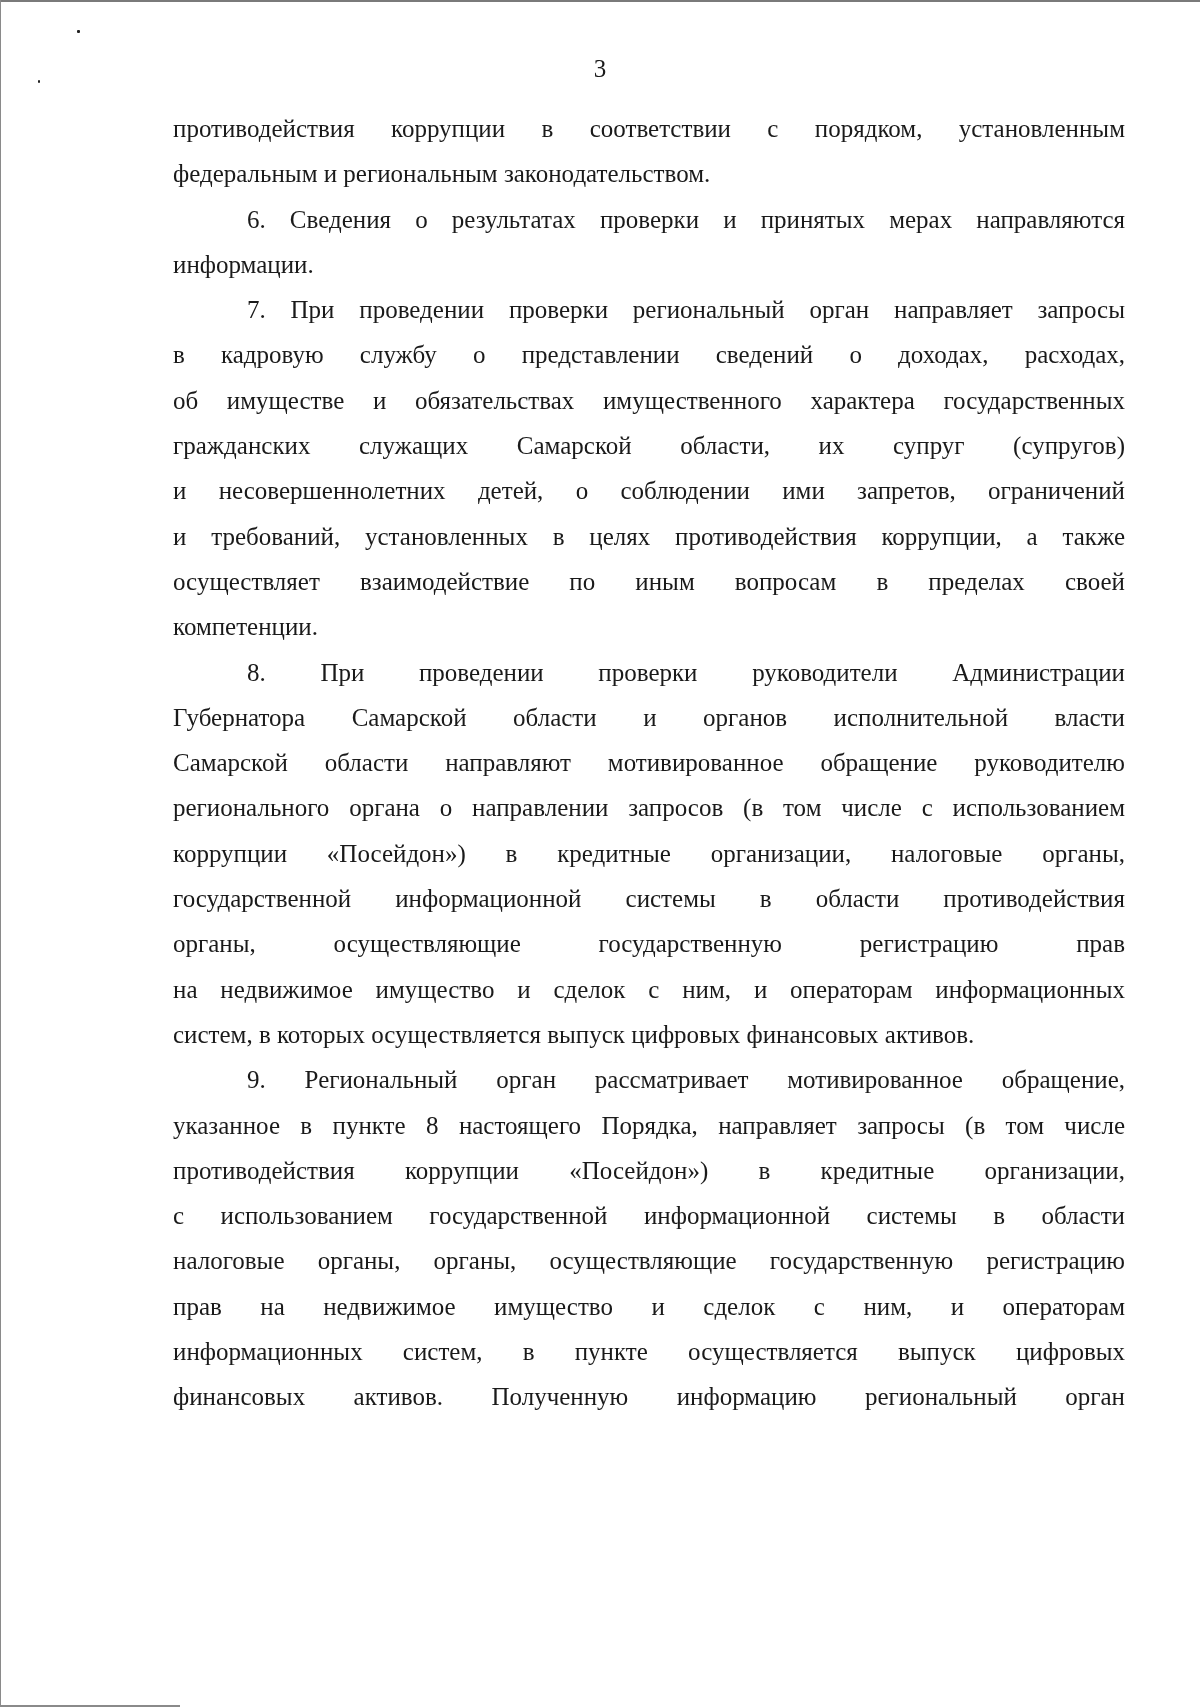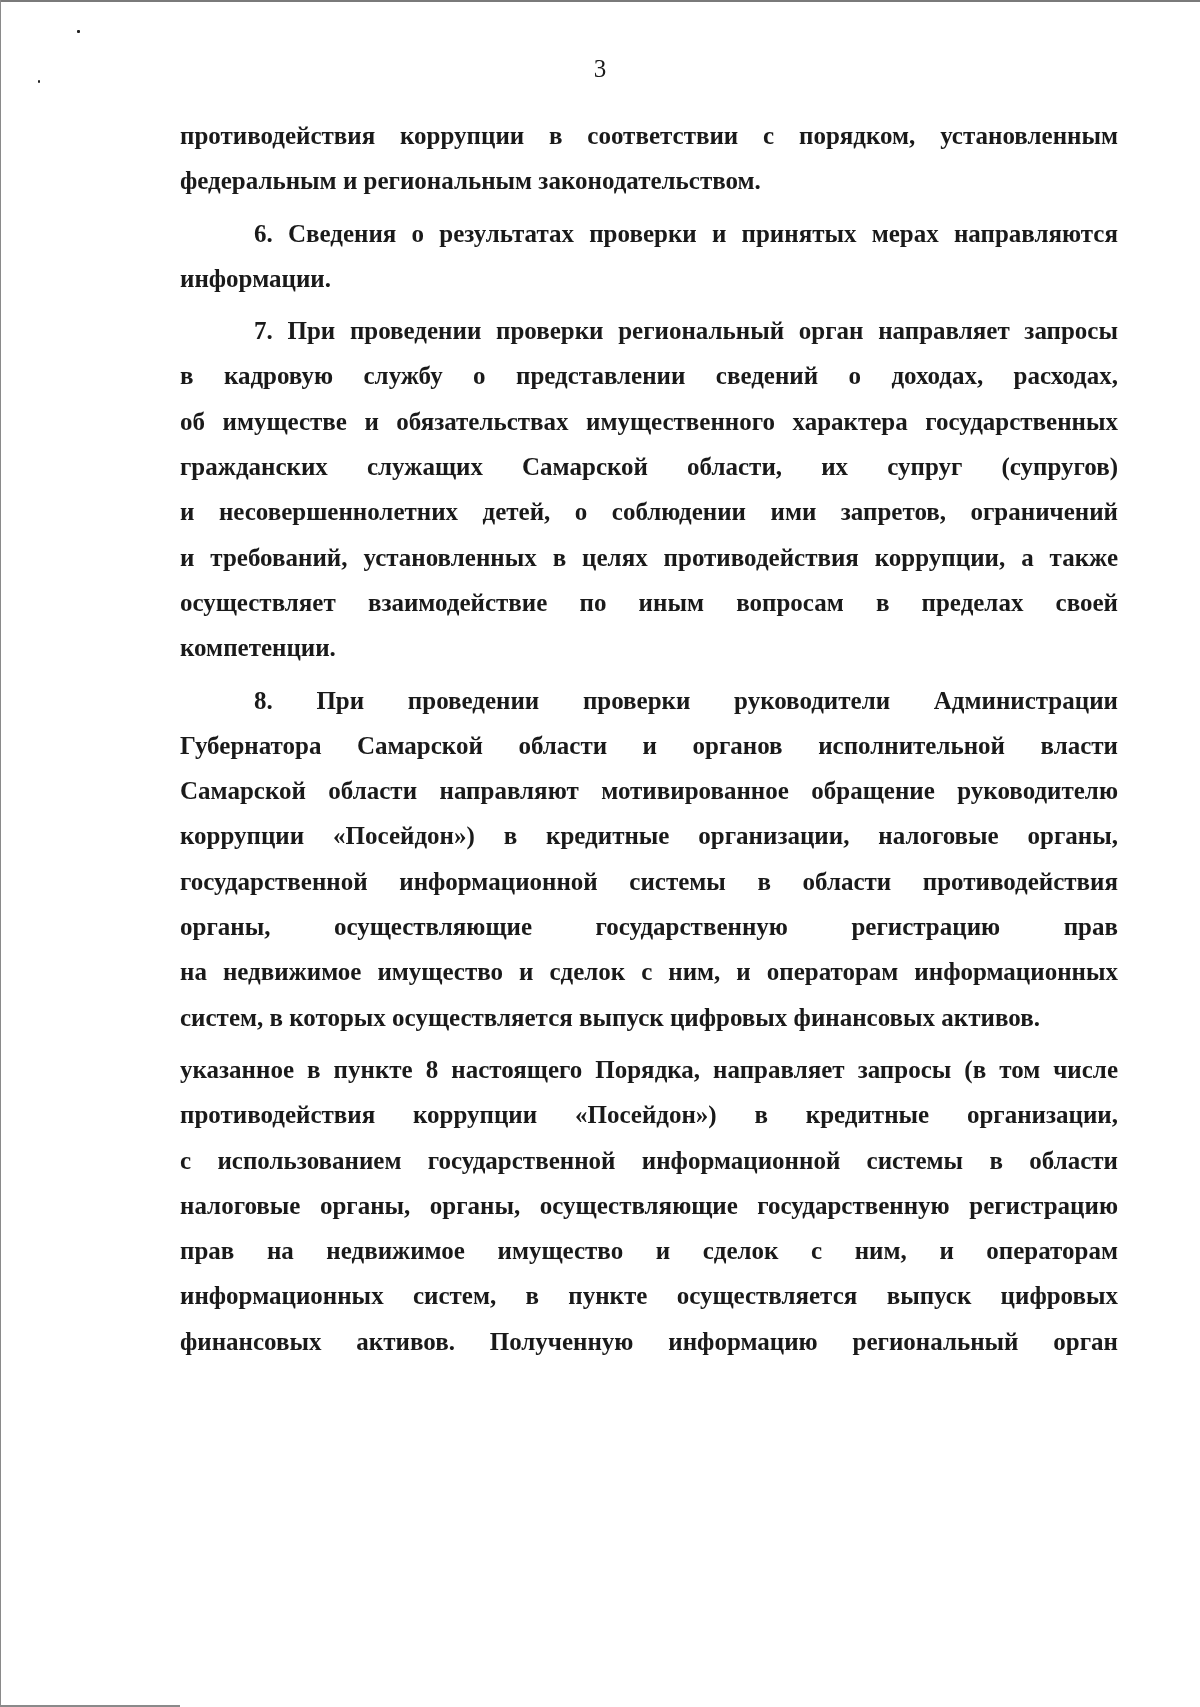--- a/index.html
+++ b/index.html
@@ -15,21 +15,21 @@
   .edge-bottom { position: absolute; bottom: 0; left: 0; width: 180px; height: 2px; background: #8a8a8a; }
   .speck { position: absolute; width: 3px; height: 3px; background: #222; border-radius: 1px; }
   .page-number {
     position: absolute; top: 54px; left: 0; width: 1200px; text-align: center;
     font-size: 25px; line-height: 30px;
   }
   .body-text {
     position: absolute; left: 173px; top: 106px; width: 952px;
     font-size: 25px; line-height: 45.3px;
   }
-  .para { margin: 7px; text-align: justify; text-align-last: left; font-weight: bold; }
+  .para { margin: 0; text-align: justify; text-align-last: left; }
   .para + .para { margin-top: 0; }
   .line { display: block; text-align: justify; text-align-last: justify; white-space: nowrap; }
   .line.last { text-align-last: left; }
   .line.first { padding-left: 74px; }
 </style>
 </head>
 <body>
 
 <div class="page">
   <div class="edge-top"></div>
@@ -60,28 +60,30 @@
       <span class="line">и несовершеннолетних детей, о соблюдении ими запретов, ограничений</span>
       <span class="line">и требований, установленных в целях противодействия коррупции, а также</span>
       <span class="line">осуществляет взаимодействие по иным вопросам в пределах своей</span>
       <span class="line last">компетенции.</span>
     </p>
 
     <p class="para">
       <span class="line first">8. При проведении проверки руководители Администрации</span>
       <span class="line">Губернатора Самарской области и органов исполнительной власти</span>
       <span class="line">Самарской области направляют мотивированное обращение руководителю</span>
+      <span class="line">регионального органа о направлении запросов (в том числе с использованием</span>
       <span class="line">коррупции «Посейдон») в кредитные организации, налоговые органы,</span>
       <span class="line">государственной информационной системы в области противодействия</span>
       <span class="line">органы, осуществляющие государственную регистрацию прав</span>
       <span class="line">на недвижимое имущество и сделок с ним, и операторам информационных</span>
       <span class="line last">систем, в которых осуществляется выпуск цифровых финансовых активов.</span>
     </p>
 
     <p class="para">
+      <span class="line first">9. Региональный орган рассматривает мотивированное обращение,</span>
       <span class="line">указанное в пункте 8 настоящего Порядка, направляет запросы (в том числе</span>
       <span class="line">противодействия коррупции «Посейдон») в кредитные организации,</span>
       <span class="line">с использованием государственной информационной системы в области</span>
       <span class="line">налоговые органы, органы, осуществляющие государственную регистрацию</span>
       <span class="line">прав на недвижимое имущество и сделок с ним, и операторам</span>
       <span class="line">информационных систем, в пункте осуществляется выпуск цифровых</span>
       <span class="line">финансовых активов. Полученную информацию региональный орган</span>
     </p>
   </div>
 </div>

